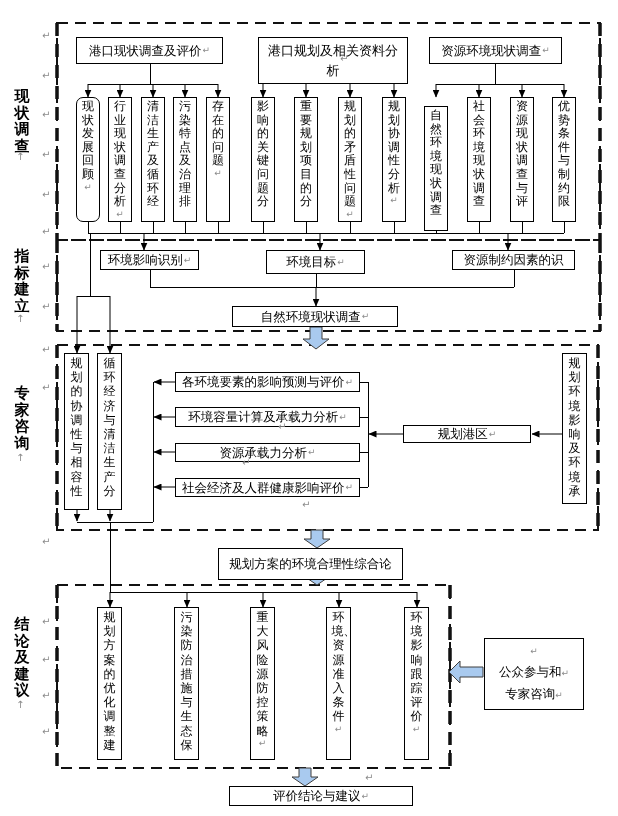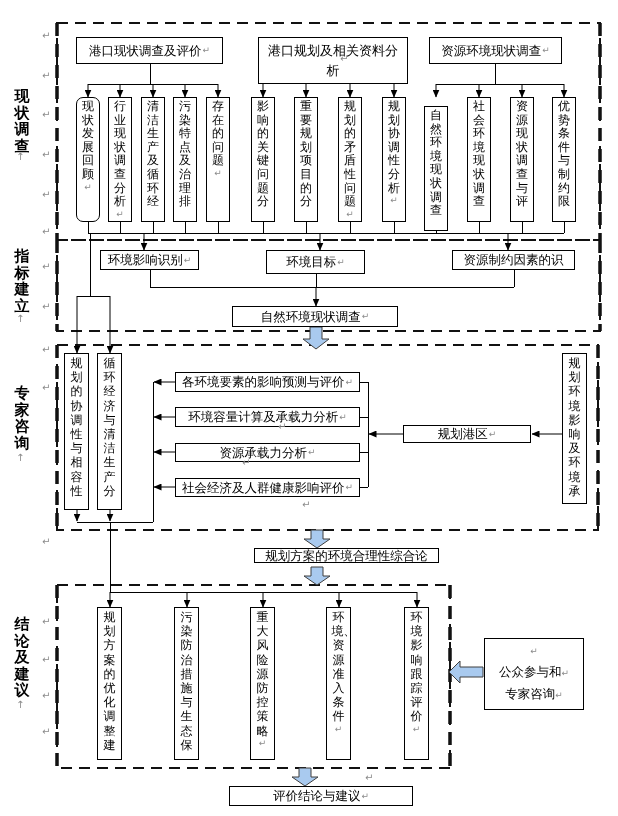--- a/index.html
+++ b/index.html
@@ -238,21 +238,21 @@
   </div>
 
   <div class="hbox" style="left:403px;top:425px;width:128px;height:18px;">
     <span>规划港区</span>
       <span class="mark">↵</span>
   </div>
   <div class="vbox tall" style="left:562px;top:353px;width:25px;height:151px;">
     <span class="vtext">规划环境影响及环境承</span>
   </div>
 
-  <div class="hbox" style="left:218px;top:548px;width:185px;height:15px;margin-left:36px;">
+  <div class="hbox" style="left:218px;top:548px;width:185px;height:32px;">
     <span>规划方案的环境合理性综合论</span>
   </div>
 
   <div class="vbox tall" style="left:97px;top:607px;width:25px;height:153px;">
     <span class="vtext">规划方案的优化调整建</span>
   </div>
   <div class="vbox tall" style="left:174px;top:607px;width:25px;height:153px;">
     <span class="vtext">污染防治措施与生态保</span>
   </div>
   <div class="vbox tall" style="left:250px;top:607px;width:25px;height:153px;">

